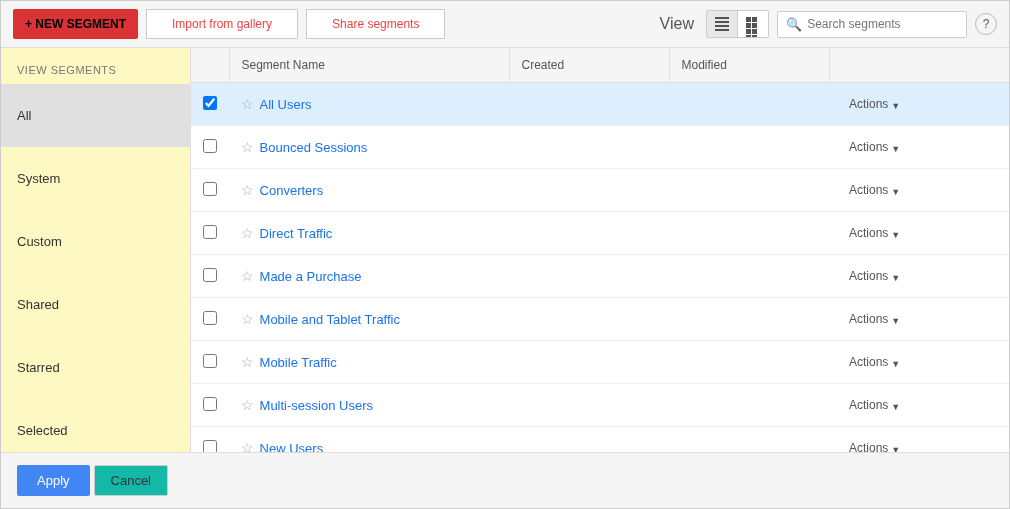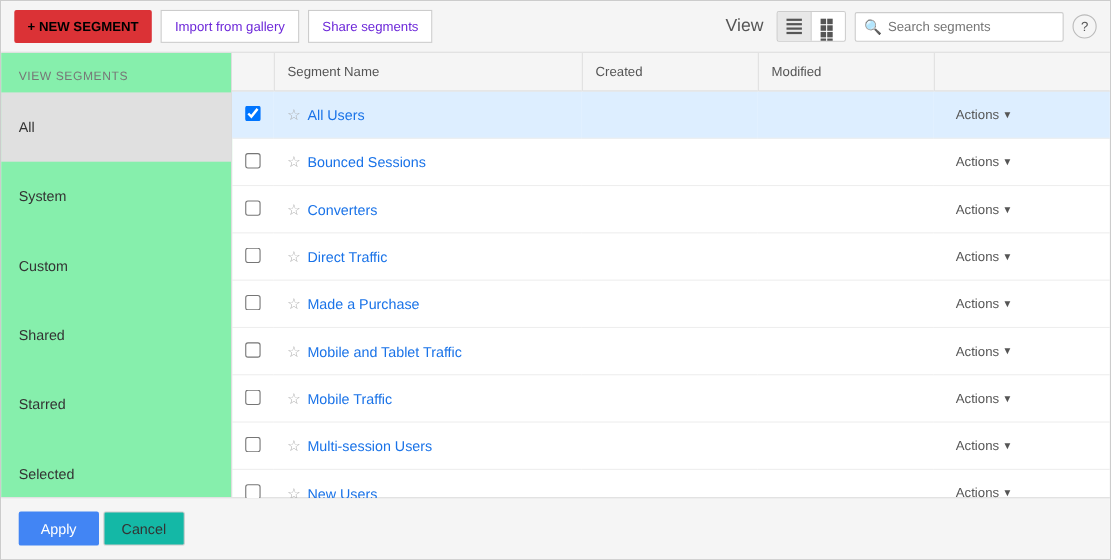--- a/index.html
+++ b/index.html
@@ -38,23 +38,23 @@
       padding: 8px 12px;
       font-size: 12px;
       font-weight: bold;
       cursor: pointer;
       border-radius: 2px;
       white-space: nowrap;
     }
 
     .btn-toolbar {
       background: #fff;
-      color: #6d28d9;
+      color: #ef4444;
       border: 1px solid #ccc;
-      padding: 7px 12px;
+      padding: 7px 25px;
       font-size: 12px;
       cursor: pointer;
       border-radius: 0;
       white-space: nowrap;
     }
 
     .toolbar-spacer { flex: 1; }
 
     .view-label {
       font-size: 16px;
@@ -155,22 +155,22 @@
 
     
     .main-content {
       display: flex;
       flex: 1;
       overflow: hidden;
     }
 
     
     .sidebar {
-      width: 210px;
-      background: #86efac;
+      width: 190px;
+      background: #fef9c3;
       border-right: 1px solid #ddd;
       padding: 16px 0;
       flex-shrink: 0;
     }
 
     .sidebar-section-label {
       font-size: 11px;
       color: #777;
       padding: 0 16px 8px;
       text-transform: uppercase;
@@ -265,21 +265,21 @@
     }
 
     .actions-btn {
       background: none;
       border: none;
       color: #555;
       font-size: 12px;
       cursor: pointer;
       padding: 4px 8px;
       display: flex;
-      align-items: center;
+      align-items: flex-end;
       gap: 3px;
     }
 
     .actions-btn .arrow {
       font-size: 9px;
     }
 
     
     .footer {
       border-top: 1px solid #ddd;

